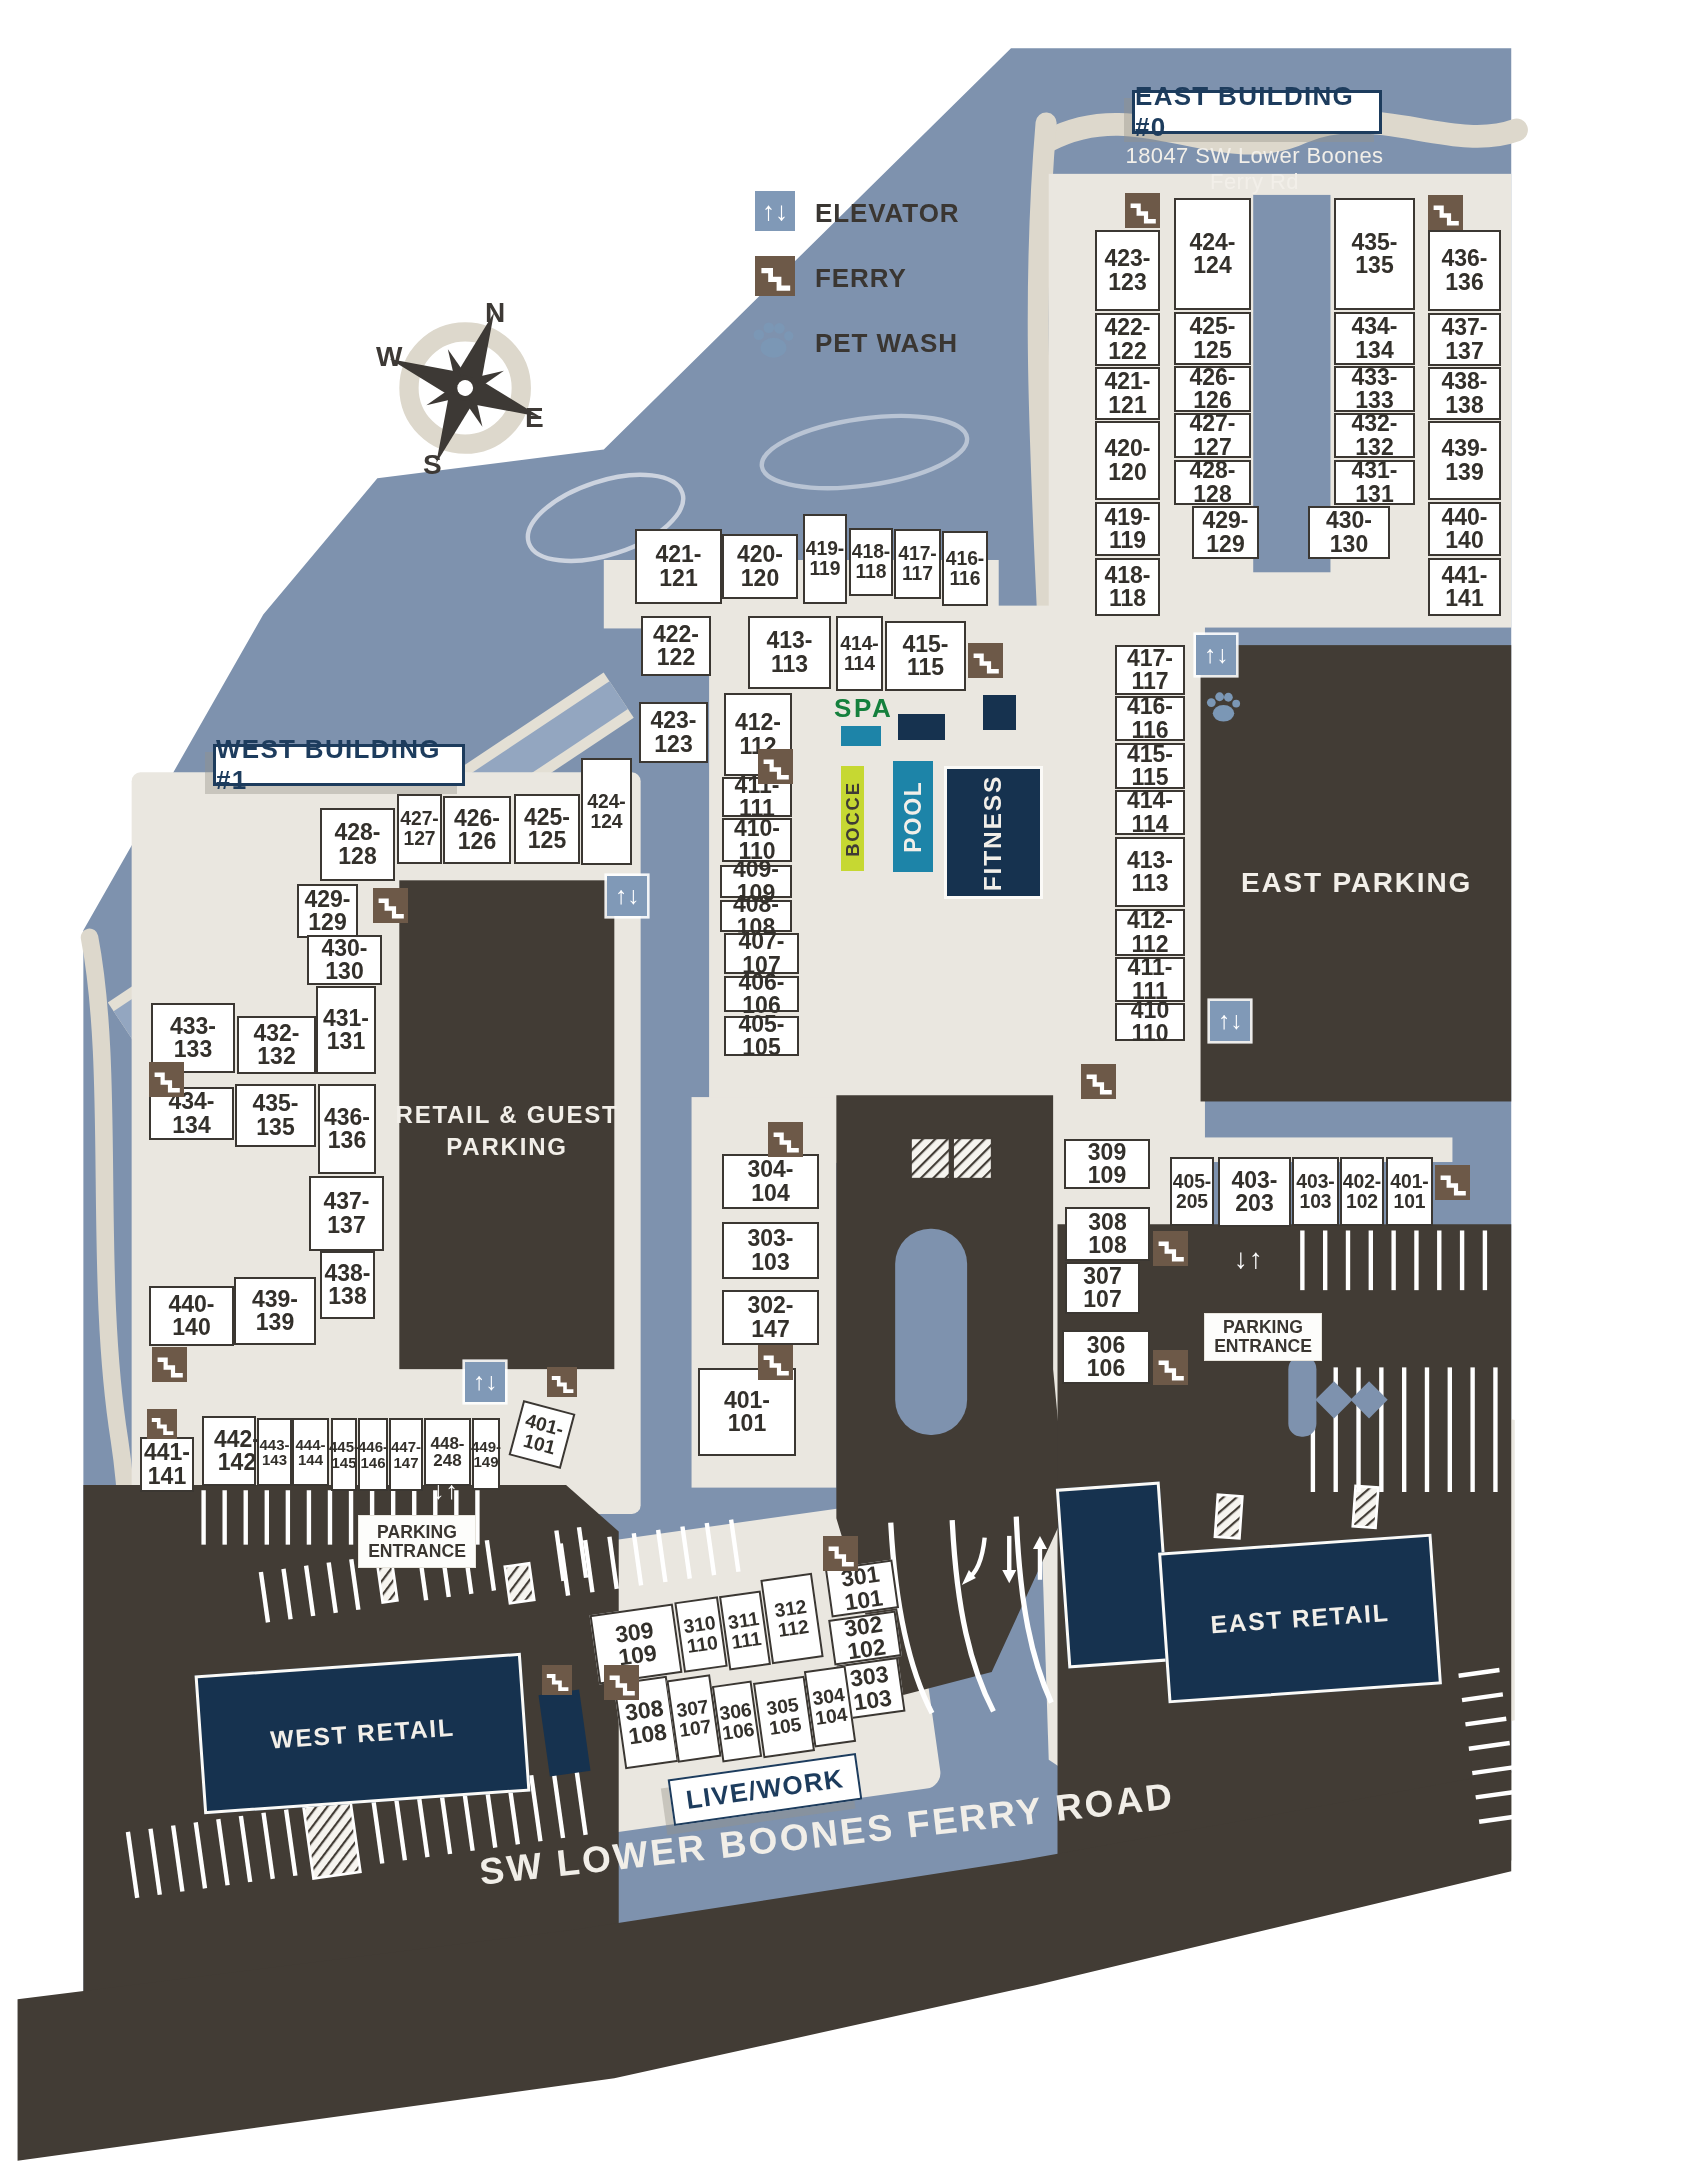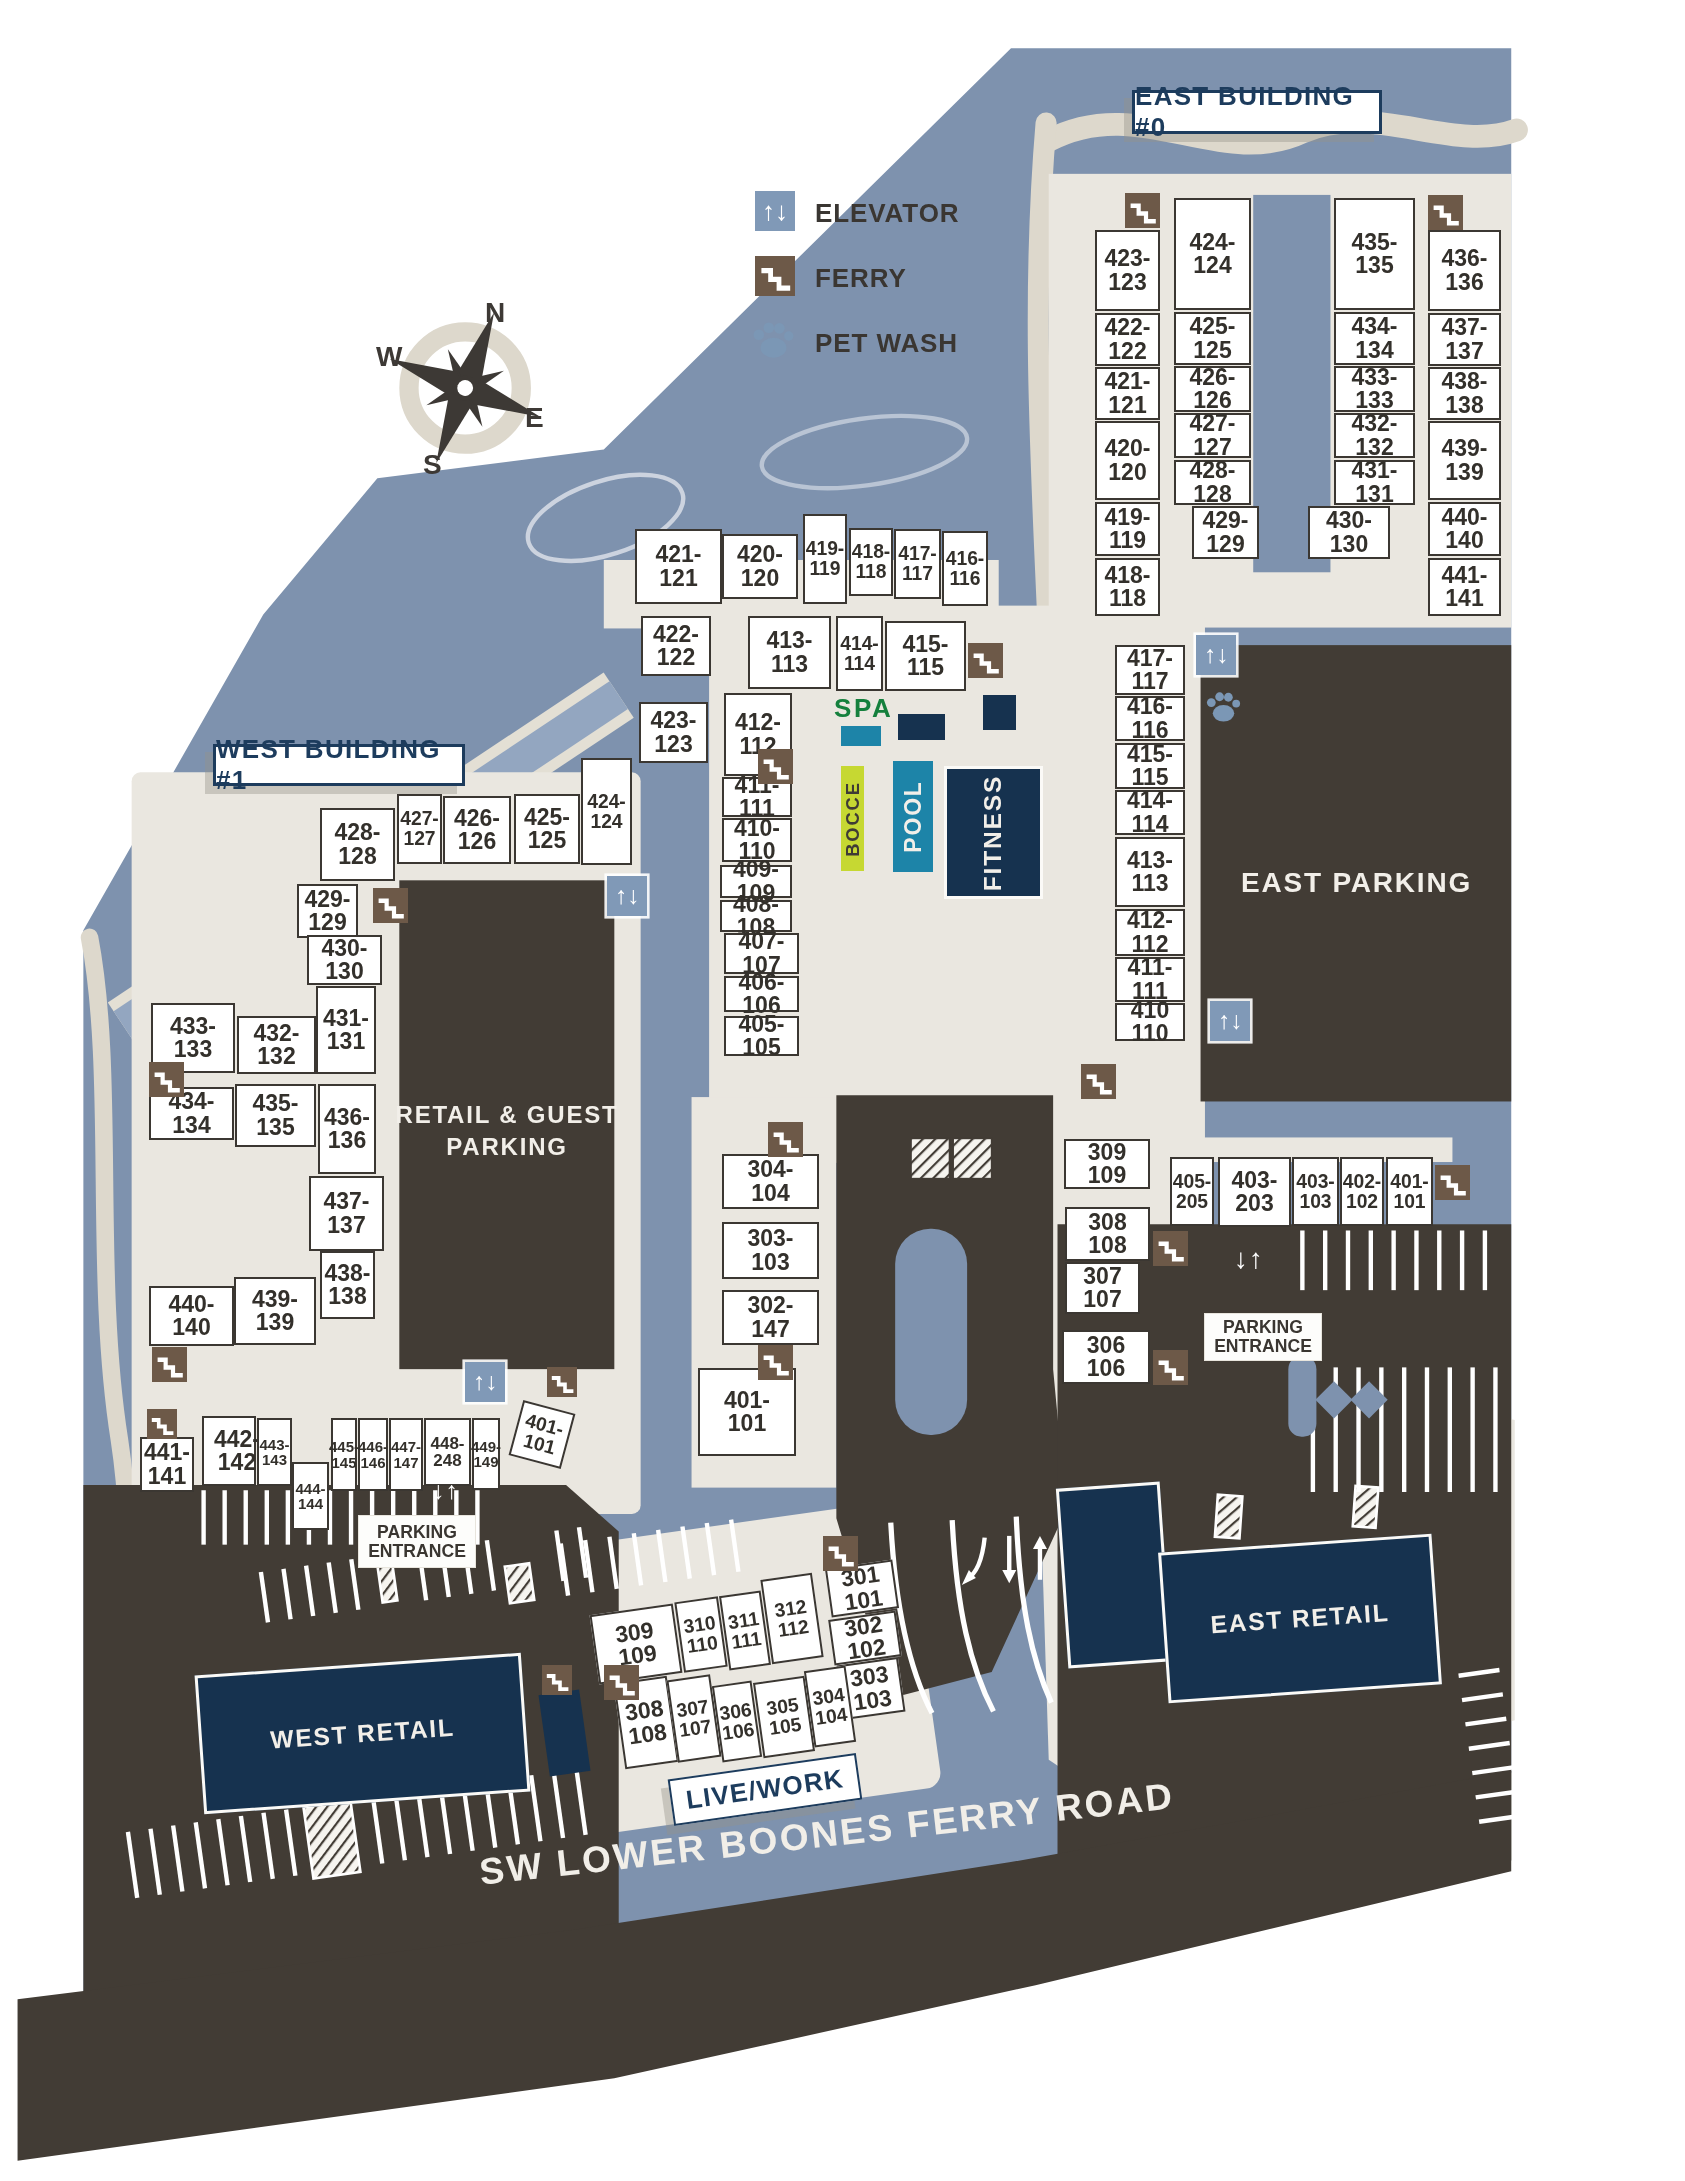--- a/index.html
+++ b/index.html
@@ -249,20 +249,21 @@
   </div>
 
   <div class="arealbl" style="left:1225px;top:867px;width:263px;font-size:28px;">EAST PARKING</div>
   <div class="arealbl" style="left:395px;top:1099px;width:224px;font-size:24px;line-height:1.35;">RETAIL &amp; GUEST
 PARKING</div>
   <div class="roadlbl" style="left:478px;top:1819px;width:597px;">SW LOWER BOONES FERRY ROAD</div>
 
   <div class="tbox" style="left:1132px;top:90px;width:250px;height:44px;font-size:26px;">
     <span>EAST BUILDING #0</span>
   </div>
+  <div class="arealbl" style="left:1100px;top:143px;width:309px;font-size:22px;letter-spacing:0.4px;font-weight:400;z-index:6;">18047 SW Lower Boones Ferry Rd</div>
   <div class="tbox" style="left:213px;top:744px;width:252px;height:42px;font-size:26px;">
     <span>WEST BUILDING #1</span>
   </div>
   <div class="tbox" style="left:670px;top:1766px;width:190px;height:47px;font-size:26px;transform:rotate(-8deg);border-width:2.6px;">
     <span>LIVE/WORK</span>
   </div>
 
   <div class="pbox" style="left:358px;top:1515px;width:116px;height:51px;">PARKING
 ENTRANCE</div>
   <div class="parrows" style="left:432px;top:1477px;font-size:24.6px;">↓↑</div>
@@ -446,21 +447,21 @@
       <div class="unit" style="left: 149px; top: 1286px; width: 85px; height: 60px; font-size: 23px;">440-
 140</div>
       <div class="unit" style="left: 234px; top: 1277px; width: 82px; height: 68px; font-size: 23px;">439-
 139</div>
       <div class="unit" style="left: 140px; top: 1437px; width: 54px; height: 55px; font-size: 23px;">441-
 141</div>
       <div class="unit" style="left: 202px; top: 1416px; width: 54px; height: 70px; font-size: 23px; padding-left: 16px;">442-
 142</div>
       <div class="unit" style="left: 257px; top: 1418px; width: 35px; height: 68px; font-size: 15px;">443-
 143</div>
-      <div class="unit" style="left: 292px; top: 1418px; width: 37px; height: 68px; font-size: 15px; margin-top: 44px;">444-
+      <div class="unit" style="left: 292px; top: 1418px; width: 37px; height: 68px; font-size: 15px;">444-
 144</div>
       <div class="unit" style="left: 331px; top: 1418px; width: 26px; height: 73px; font-size: 15px;">445-
 145</div>
       <div class="unit" style="left: 358px; top: 1418px; width: 30px; height: 73px; font-size: 15px;">446-
 146</div>
       <div class="unit" style="left: 389px; top: 1418px; width: 34px; height: 73px; font-size: 15px;">447-
 147</div>
       <div class="unit" style="left: 424px; top: 1418px; width: 47px; height: 68px; font-size: 17px;">448-
 248</div>
       <div class="unit" style="left: 472px; top: 1418px; width: 28px; height: 72px; font-size: 15px;">449-

